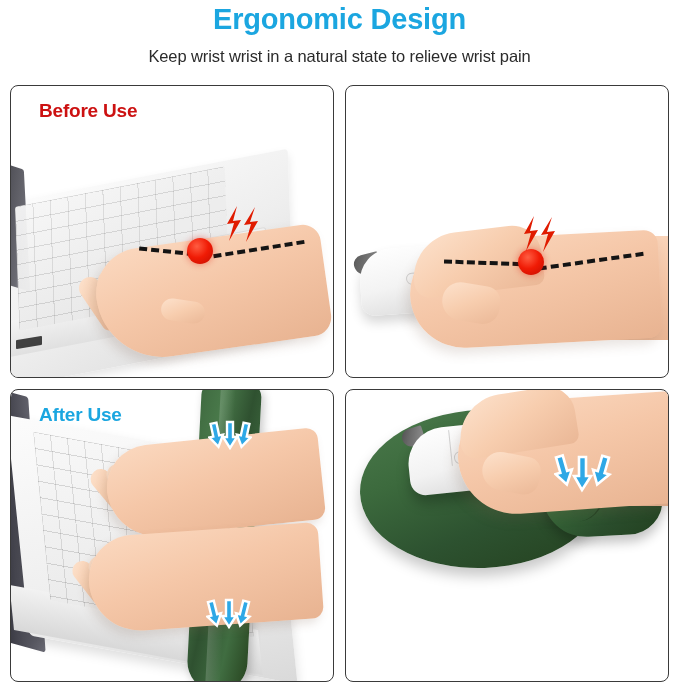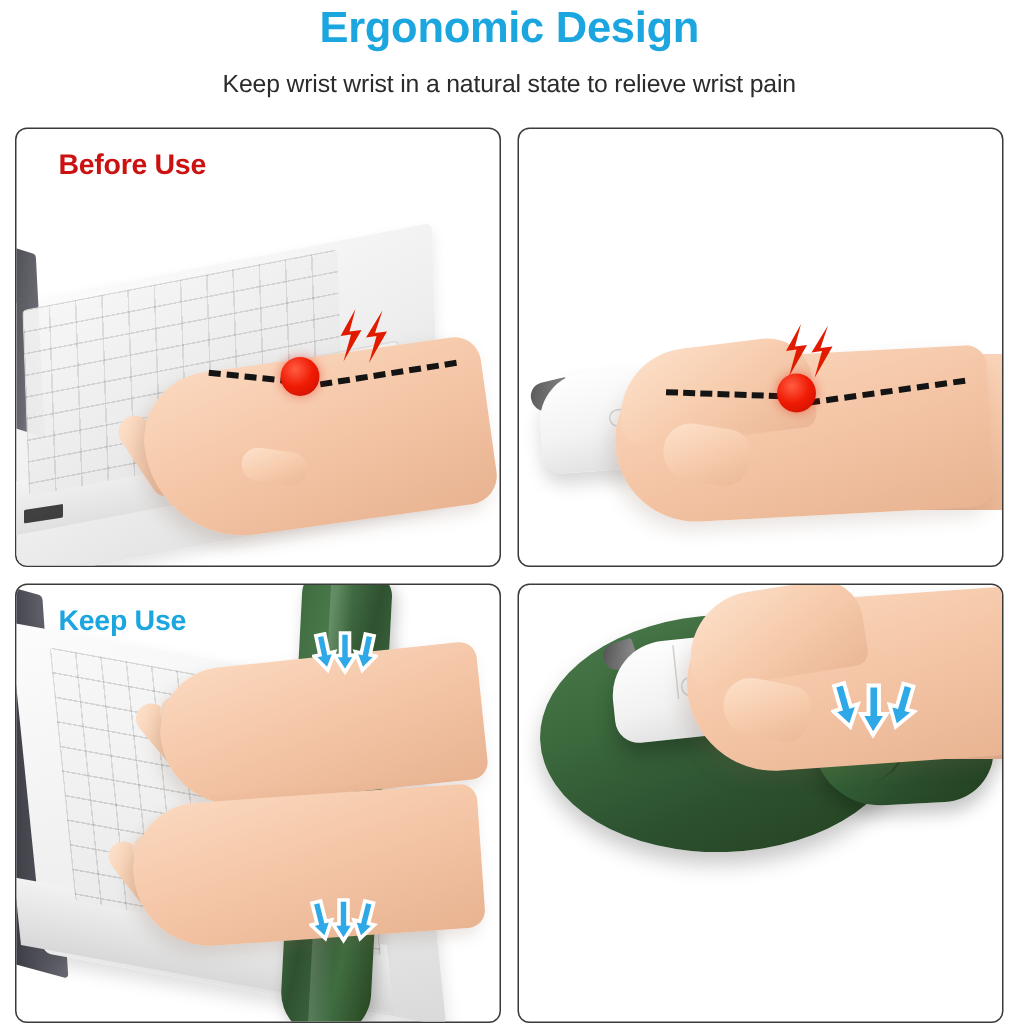--- a/index.html
+++ b/index.html
@@ -535,21 +535,21 @@
         <div class="bl-fc skin-l"></div>
         <div class="bl-fd skin-l"></div>
         <div class="bl-hand-top skin"></div>
 
         <div class="bl-fa bl-ga skin-l"></div>
         <div class="bl-fb bl-gb skin-l"></div>
         <div class="bl-fc bl-gc skin-l"></div>
         <div class="bl-fd bl-gd skin-l"></div>
         <div class="bl-hand-bot skin"></div>
 
-        <div class="panel-label label-after">Keep Use</div>
+        <div class="panel-label label-after">After Use</div>
       </div>
     </div>
 
     <div class="panel">
       <div class="scene">
 
         <div class="br-pad-edge"></div>
         <div class="br-pad"></div>
         <div class="br-rest"></div>
         <div class="br-rest-groove"></div>

